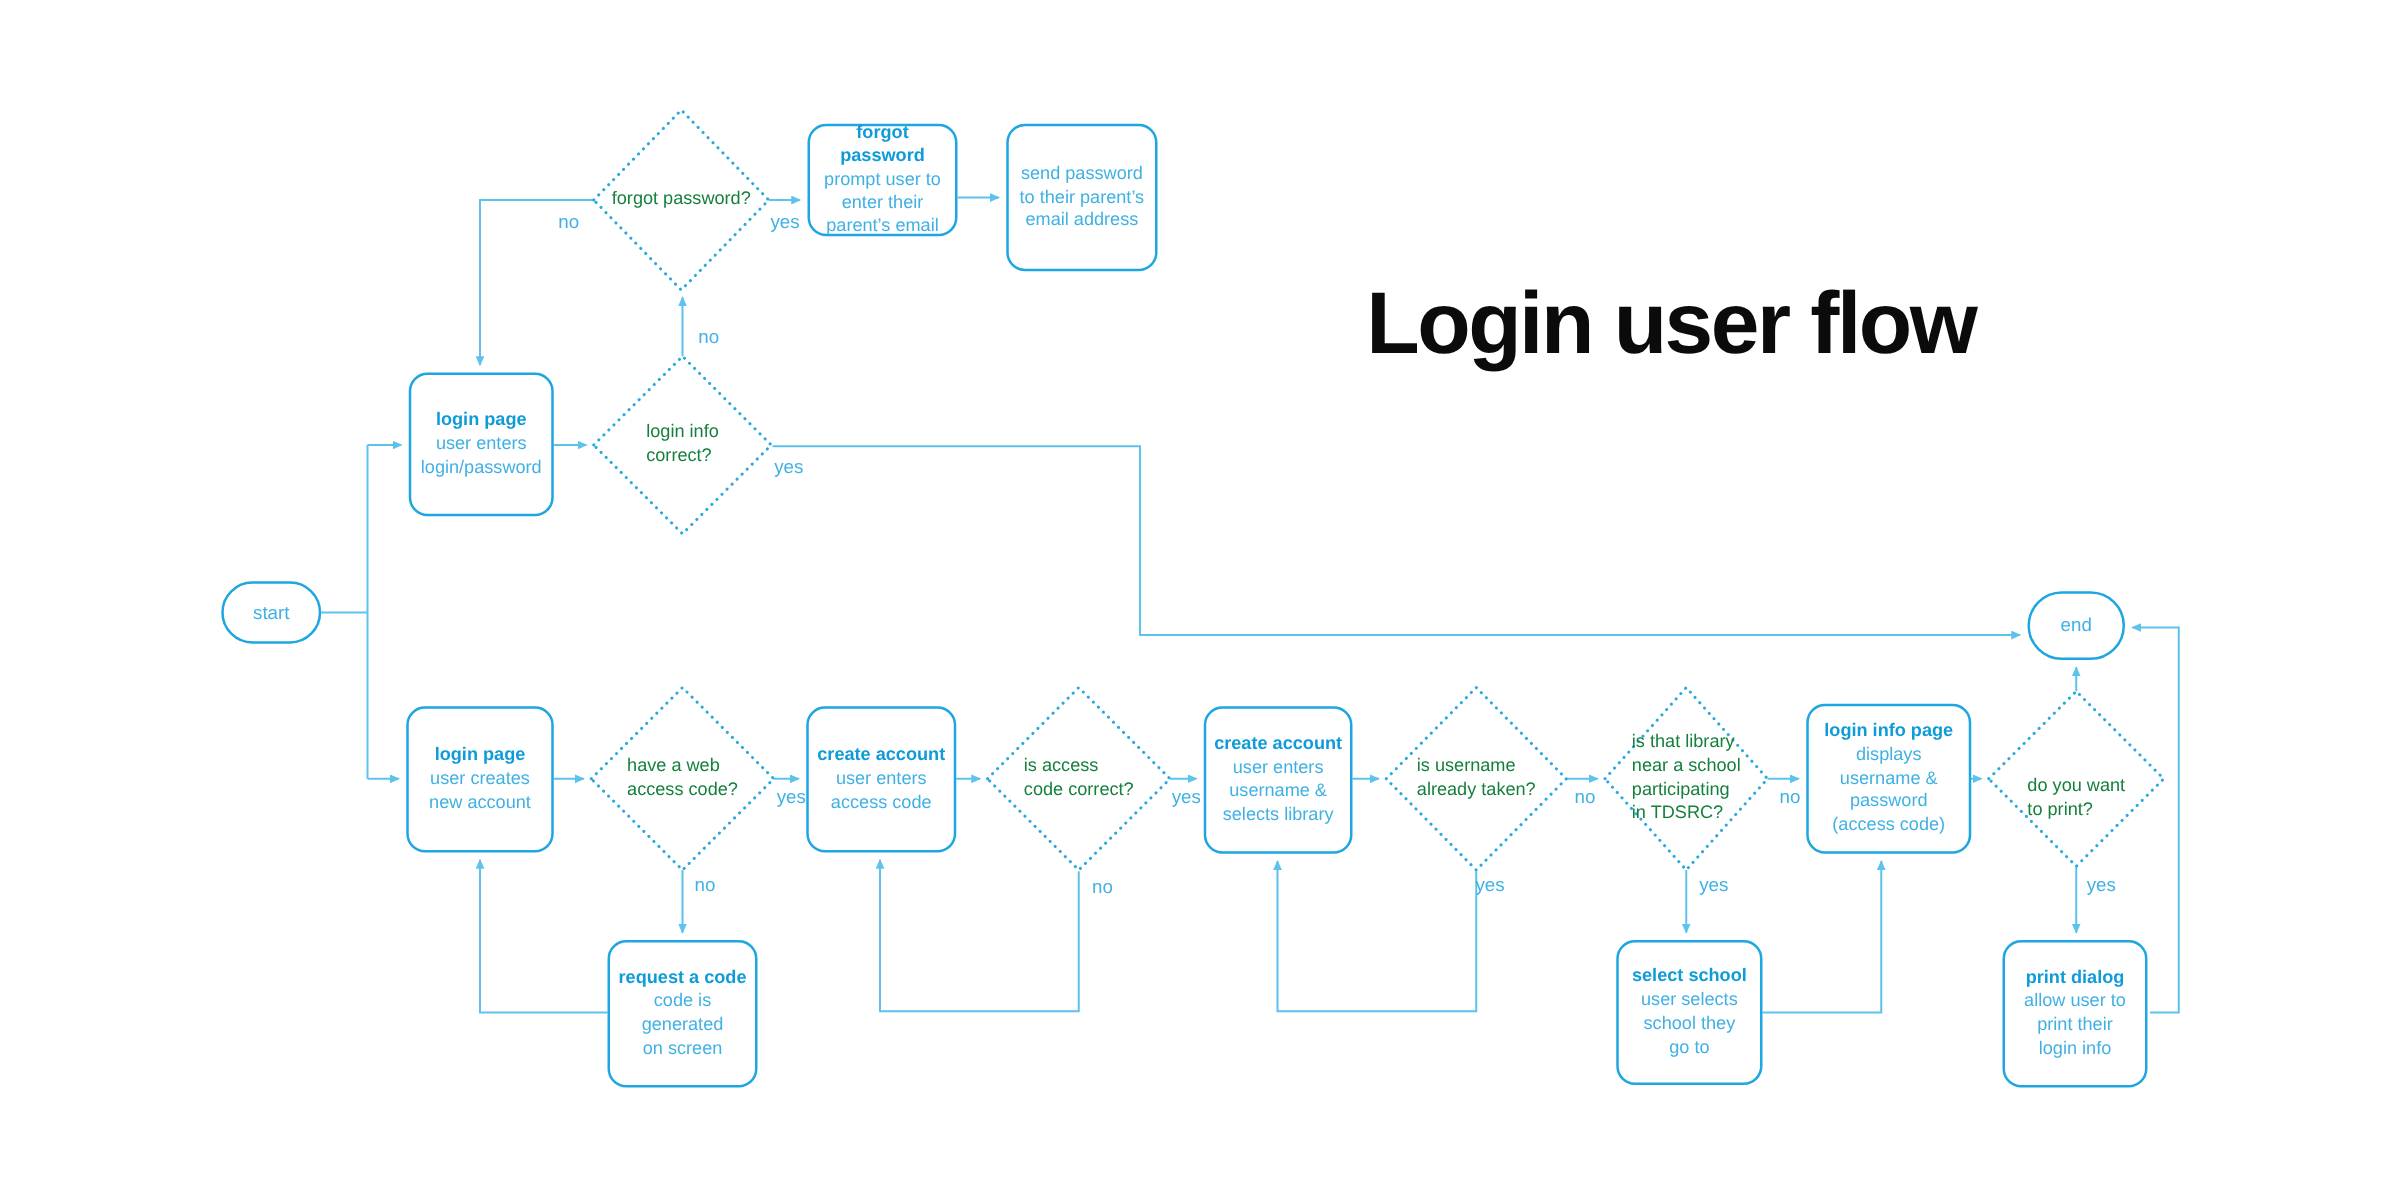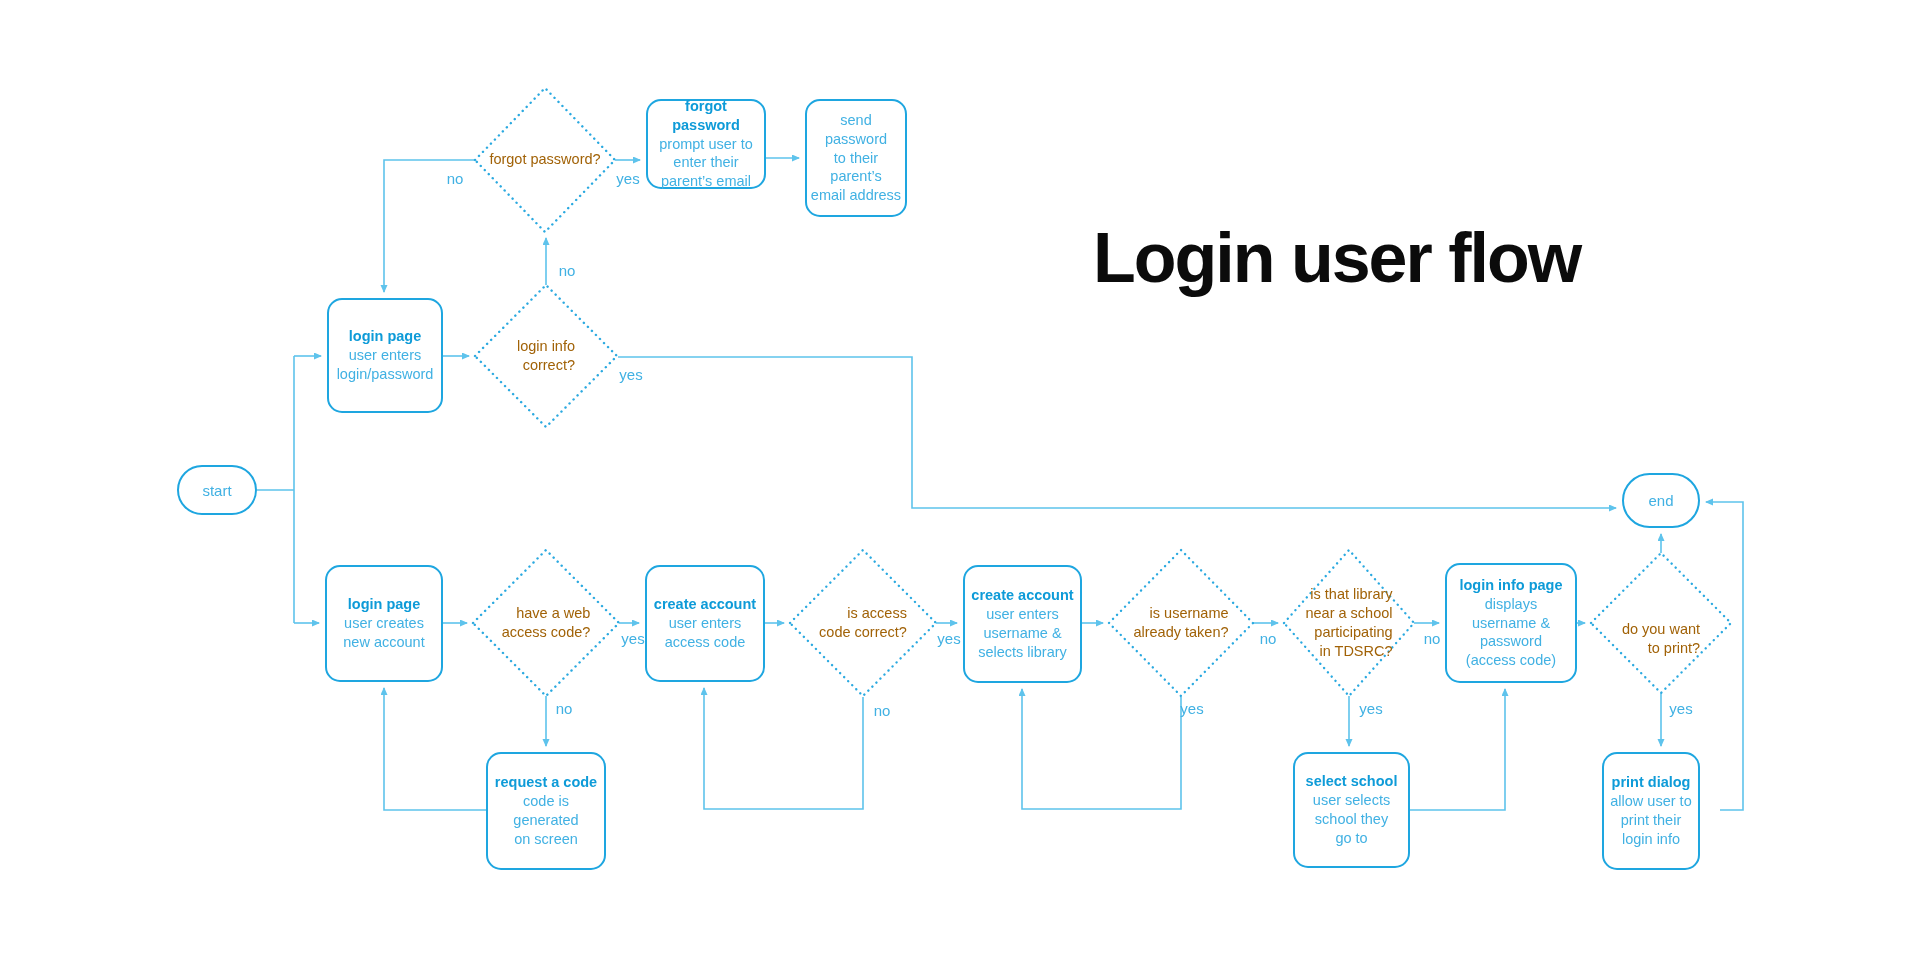--- a/index.html
+++ b/index.html
@@ -14,22 +14,22 @@
     text-align:center;box-sizing:border-box;padding:4px 2px;
   }
   .node .ntitle{font-weight:bold;font-size:14.5px;line-height:1.3;color:#0e9bd8;white-space:pre-line;}
   .node .nbody{font-size:14.5px;line-height:1.3;color:#41b1e3;white-space:pre-line;}
   .terminal{
     position:absolute;display:flex;align-items:center;justify-content:center;
     border:2.5px solid #1ea6e0;border-radius:28px;background:#ffffff;
     font-size:15px;color:#41b1e3;box-sizing:border-box;
   }
   .dlabel{
-    position:absolute;transform:translate(-50%,-50%);text-align:right;
-    font-size:14.5px;line-height:1.32;color:#a16207;white-space:pre-line;
+    position:absolute;transform:translate(-50%,-50%);text-align:left;
+    font-size:14.5px;line-height:1.32;color:#15803d;white-space:pre-line;
   }
   .elabel{
     position:absolute;transform:translate(-50%,-50%);
     font-size:15px;color:#41b1e3;white-space:nowrap;text-align:center;
   }
   .dshape{fill:none;stroke:#2aa9e0;stroke-width:2.4;stroke-dasharray:0.1 5.6;stroke-linecap:round;}
   .wire{fill:none;stroke:#5ec3ec;stroke-width:1.6;}
   #big-title{
     position:absolute;left:1093px;top:218px;width:560px;
     font-size:70px;font-weight:bold;letter-spacing:-2px;color:#0b0b0b;white-space:nowrap;
@@ -101,21 +101,21 @@
   </div>
 
   <div class="node" style="left:646px;top:99px;width:120px;height:90px;">
     <div class="ntitle">forgot
 password</div>
     <div class="nbody">prompt user to
 enter their
 parent’s email</div>
   </div>
 
-  <div class="node" style="left:805px;top:99px;width:102px;height:118px;">
+  <div class="node" style="left:805px;top:99px;width:121px;height:118px;">
     <div class="nbody">send password
 to their parent’s
 email address</div>
   </div>
 
   <div class="node" style="left:325px;top:565px;width:118px;height:117px;">
     <div class="ntitle">login page</div>
     <div class="nbody">user creates
 new account</div>
   </div>
@@ -148,21 +148,21 @@
 on screen</div>
   </div>
 
   <div class="node" style="left:1293px;top:752px;width:117px;height:116px;">
     <div class="ntitle">select school</div>
     <div class="nbody">user selects
 school they
 go to</div>
   </div>
 
-  <div class="node" style="left:1602px;top:752px;width:98px;height:118px;">
+  <div class="node" style="left:1602px;top:752px;width:116px;height:118px;">
     <div class="ntitle">print dialog</div>
     <div class="nbody">allow user to
 print their
 login info</div>
   </div>
 
   <div class="dlabel" style="left:545px;top:160px;">forgot password?</div>
   <div class="dlabel" style="left:546px;top:356px;">login info
 correct?</div>
   <div class="dlabel" style="left:546px;top:623px;">have a web

